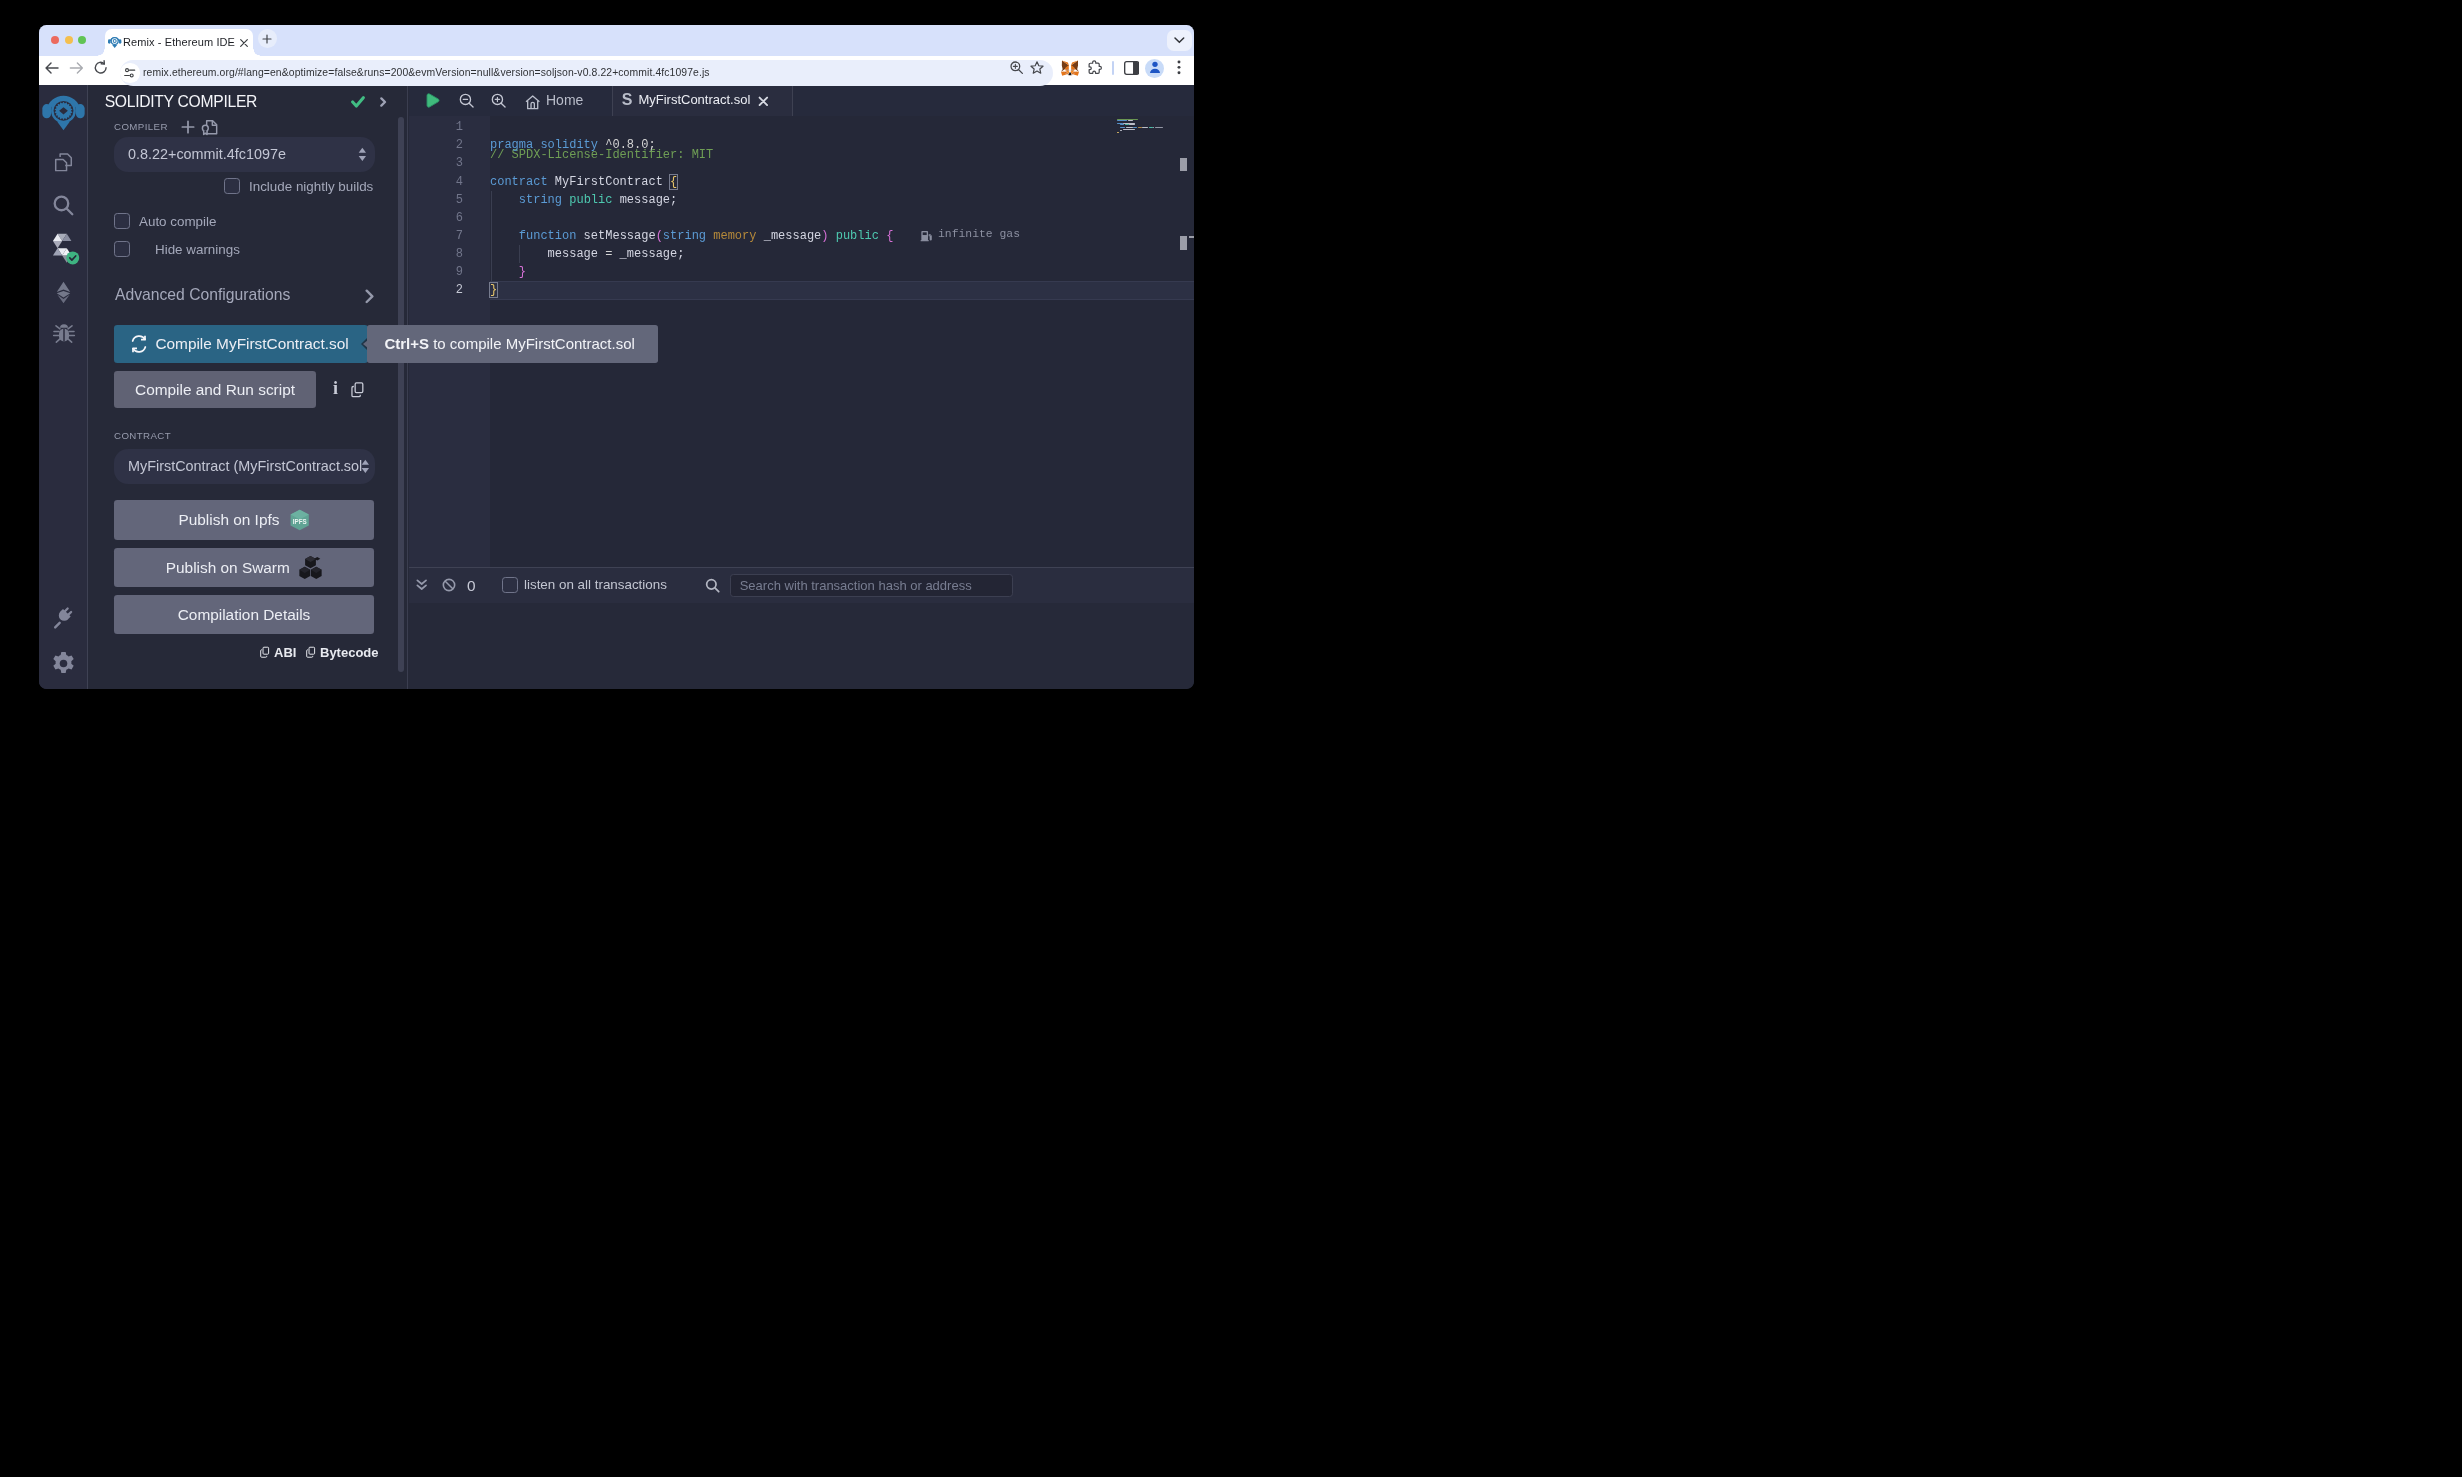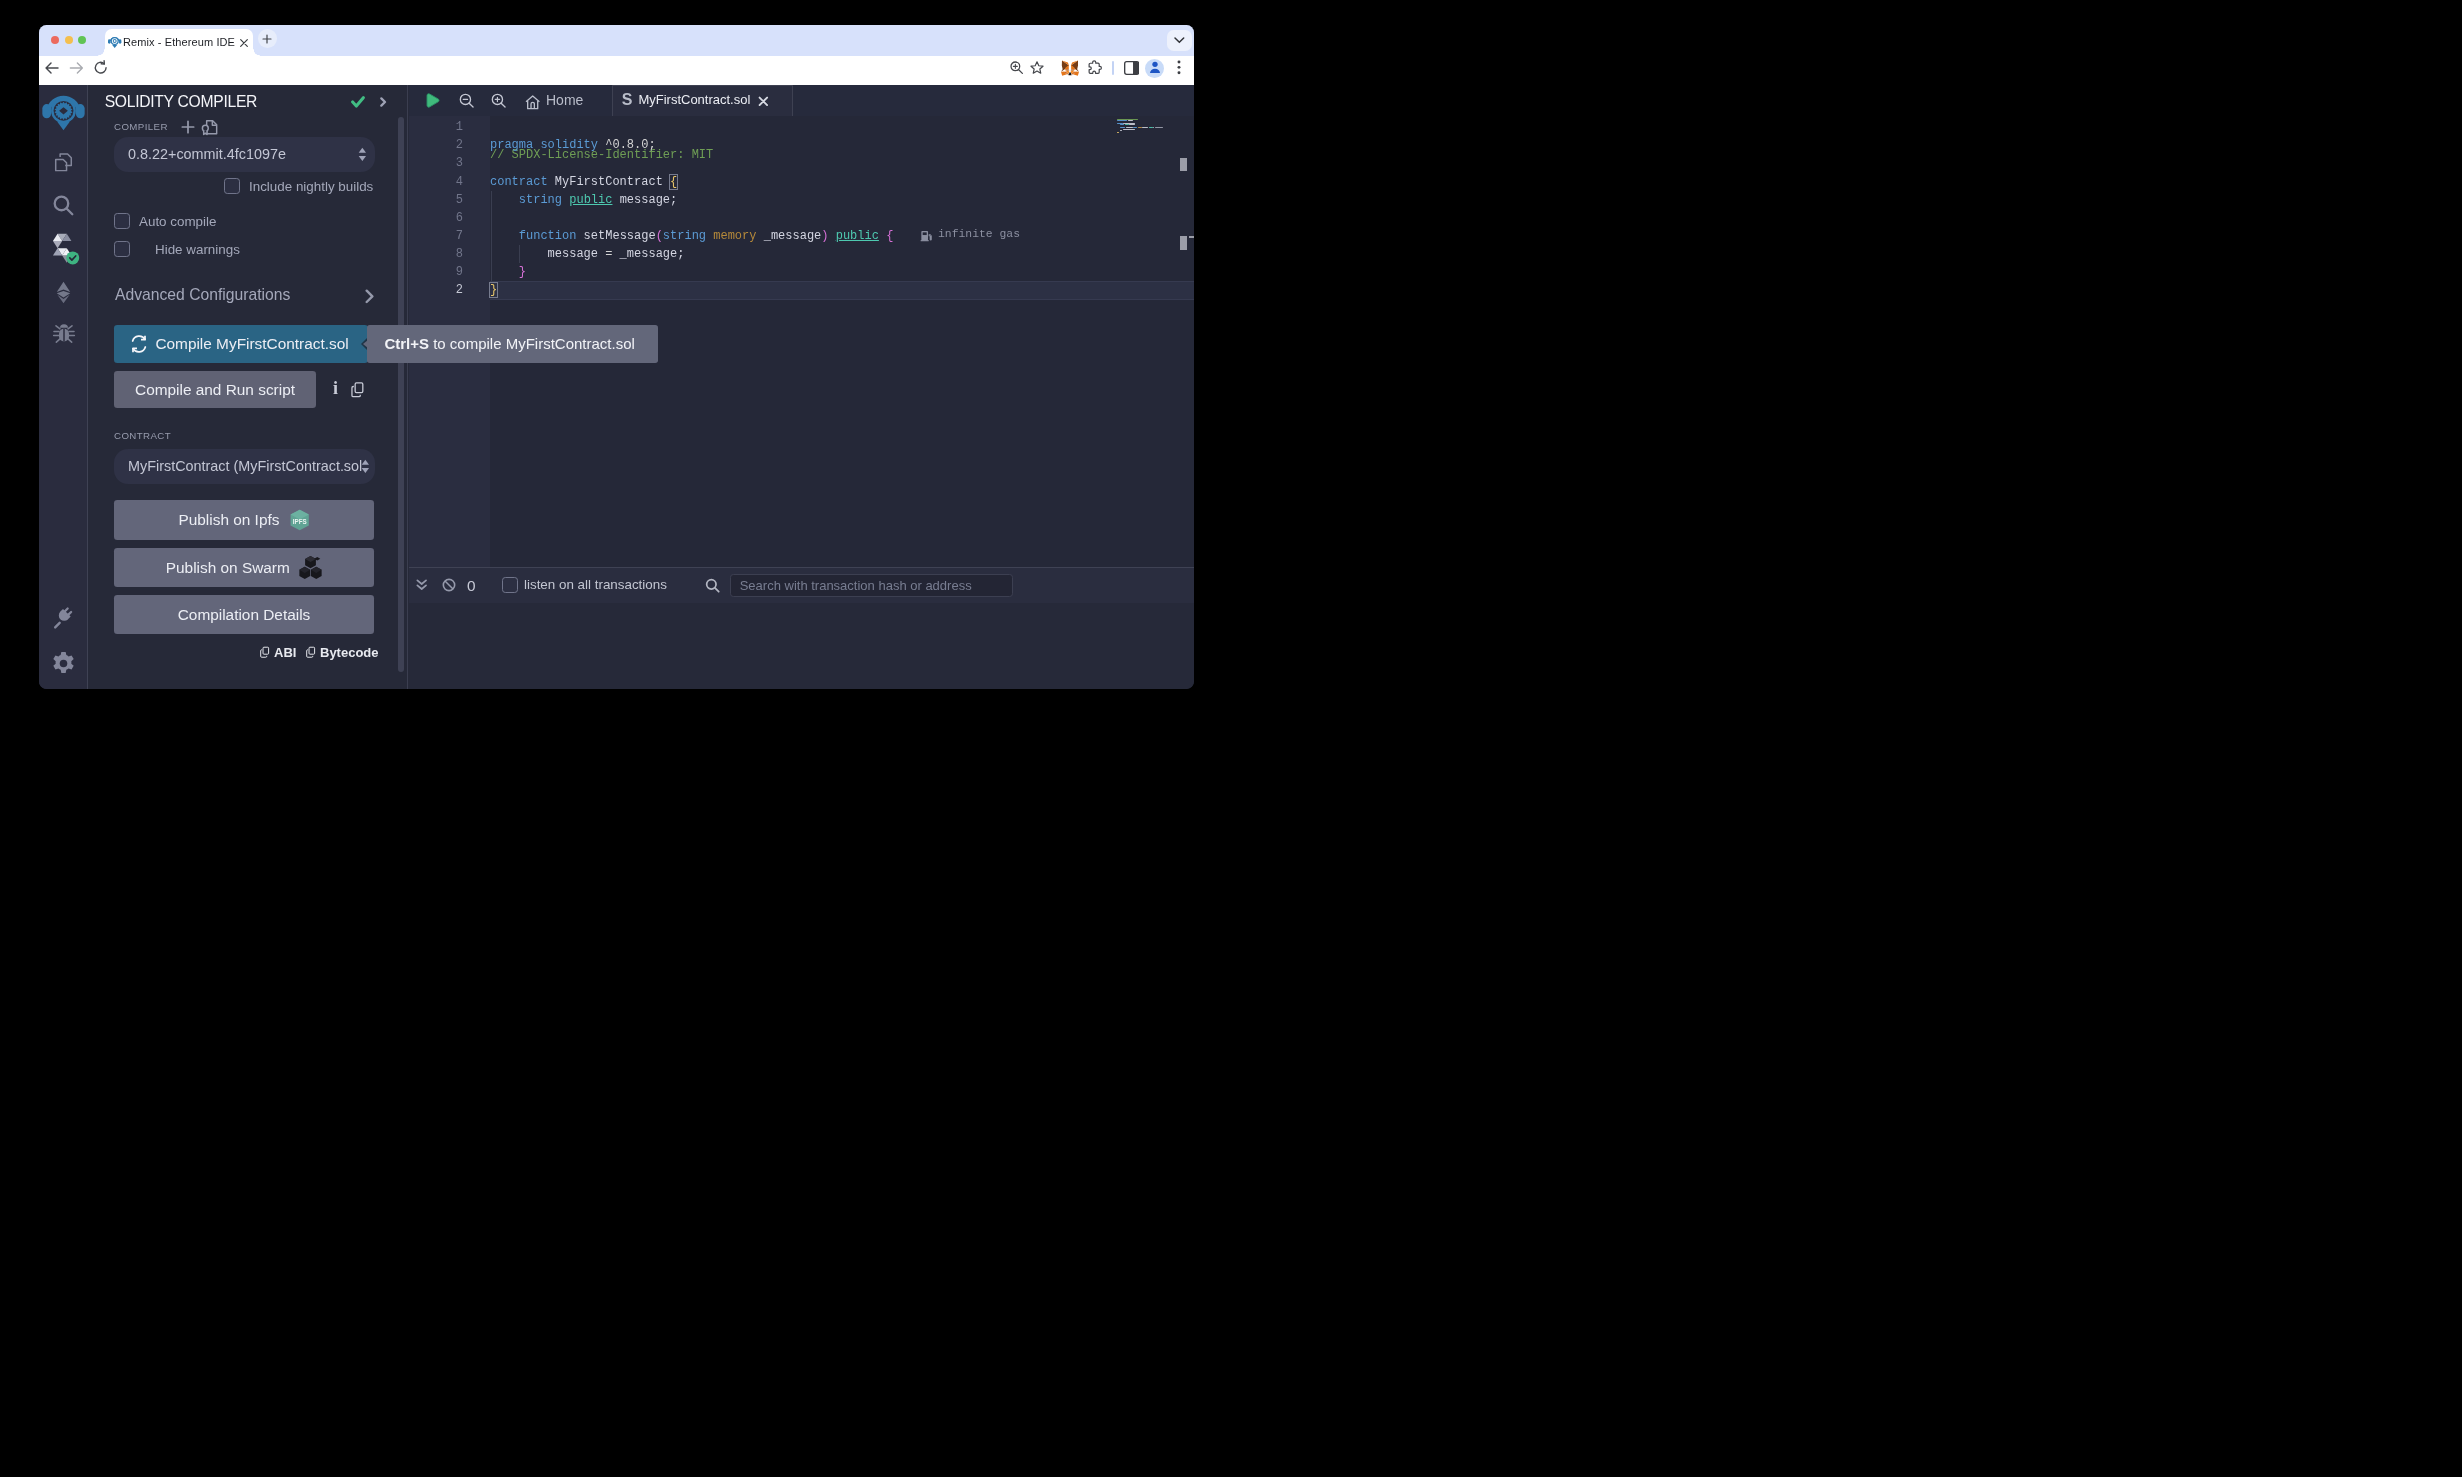--- a/index.html
+++ b/index.html
@@ -36,21 +36,21 @@
   .tta2 { position:absolute; z-index:12; left:274px; top:315px; width:0; height:0; border-top:4.7px solid transparent; border-bottom:4.7px solid transparent; border-right:5px solid #63677a; }
   #pscroll { position:absolute; left:359px; top:92px; width:6.4px; height:555px; border-radius:3.3px; background:#3e4154; }
   
   #edtoolbar { position:absolute; left:370px; top:60px; width:785px; height:31px; background:#262a3c; }
   #edtab { position:absolute; left:203px; top:0px; width:181px; height:31px; background:#2a2d3f; border:1px solid #3e4152; border-bottom:none; }
   #edarea { position:absolute; left:370px; top:91px; width:785px; height:451px; background:#252838; font-family:"Liberation Mono", monospace; font-size:12px; }
   #gutter { position:absolute; left:0; top:0; width:81px; height:451px; background:#2a2d40; }
   .lnum { position:absolute; width:54px; text-align:right; color:#71758a; line-height:18px; font-size:12px; }
   .cline { position:absolute; left:81px; white-space:pre; line-height:18px; color:#d4d6e2; }
   #curline { position:absolute; left:81px; top:165px; width:704px; height:19px; background:#2c3044; border-top:0.7px solid #363a50; border-bottom:0.7px solid #363a50; }
-  .kw { color:#5b9bd5; } .cmt { color:#6f9e55; } .pk { color:#d670d6; } .tg { color:#4ec9b0;text-decoration:underline; } .gold { color:#b5893a; } .wht { color:#d4d4d4; }
+  .kw { color:#5b9bd5; } .cmt { color:#6f9e55; } .pk { color:#d670d6; } .tg { color:#4ec9b0; } .gold { color:#b5893a; } .wht { color:#d4d4d4; }
   .brk { outline:1px solid #767b8e; color:#e8c66a; }
   #minimap { position:absolute; left:708px; top:0; width:77px; height:451px; }
   .mrow { position:absolute; height:1.1px; border-radius:0.5px; opacity:0.92; }
   
   #terminal { position:absolute; left:370px; top:542px; width:785px; height:122px; background:#262939; border-top:1.3px solid #3f4254; }
   #ttool { position:absolute; left:0; top:0; width:785px; height:35px; background:#2a2d3f; }
   #tinput { position:absolute; left:321px; top:6px; width:283px; height:23px; background:#232534; border:1px solid #3c3f51; border-radius:3.3px; color:#787d91; font-size:13px; line-height:21.4px; padding-left:8.7px; }
   #tcontent { position:absolute; left:0; top:35px; width:785px; height:88px; font-family:"Liberation Mono", monospace; }
 </style>
 </head>
@@ -389,20 +389,33 @@
     <svg style="position:absolute;left:5px;top:4.7px;" width="15.4" height="14" viewBox="0 0 23 21">
       <path d="M21 10.5 H3 M10.5 3 L3 10.5 L10.5 18" stroke="#47494e" stroke-width="2.1" fill="none" stroke-linecap="round" stroke-linejoin="round"></path>
     </svg>
     <svg style="position:absolute;left:30px;top:4.7px;" width="15.4" height="14" viewBox="0 0 23 21">
       <path d="M2 10.5 H20 M12.5 3 L20 10.5 L12.5 18" stroke="#a9abb0" stroke-width="2.1" fill="none" stroke-linecap="round" stroke-linejoin="round"></path>
     </svg>
     <svg style="position:absolute;left:54px;top:4px;" width="15.4" height="15.4" viewBox="0 0 23 23">
       <path d="M19.5 11.5 A8 8 0 1 1 16.8 5.5" stroke="#47494e" stroke-width="2.1" fill="none" stroke-linecap="round"></path>
       <path d="M16.6 1.2 L17 6.1 L12.2 5.6" stroke="#47494e" stroke-width="2.1" fill="none" stroke-linecap="round" stroke-linejoin="round"></path>
     </svg>
+    <div id="urlpill">
+      <div id="tunecircle">
+        <svg style="position:absolute;left:4px;top:4.7px;" width="11.4" height="10" viewBox="0 0 17 15">
+          <g stroke="#3e4043" stroke-width="1.7" fill="none" stroke-linecap="round">
+            <circle cx="4.5" cy="3.2" r="2.2"></circle>
+            <path d="M8.2 3.2 H16"></path>
+            <circle cx="11.5" cy="11.2" r="2.2"></circle>
+            <path d="M1 11.2 H8"></path>
+          </g>
+        </svg>
+      </div>
+      <div id="urltext">remix.ethereum.org/#lang=en&amp;optimize=false&amp;runs=200&amp;evmVersion=null&amp;version=soljson-v0.8.22+commit.4fc1097e.js</div>
+    </div>
     <svg style="position:absolute;left:970px;top:4.3px;" width="15.4" height="15.4" viewBox="0 0 23 23">
       <circle cx="9.5" cy="9.5" r="6.5" stroke="#45474c" stroke-width="1.9" fill="none"></circle>
       <path d="M14.5 14.5 L20 20" stroke="#45474c" stroke-width="1.9" stroke-linecap="round"></path>
       <path d="M6.5 9.5 H12.5 M9.5 6.5 V12.5" stroke="#45474c" stroke-width="1.6" stroke-linecap="round"></path>
     </svg>
     <svg style="position:absolute;left:990px;top:4px;" width="16" height="16" viewBox="0 0 24 24">
       <path d="M12 2.8 l2.7 5.8 6.3 0.7 -4.7 4.3 1.3 6.2 -5.6-3.2 -5.6 3.2 1.3-6.2 -4.7-4.3 6.3-0.7 Z" stroke="#45474c" stroke-width="1.8" fill="none" stroke-linejoin="round"></path>
     </svg>
     <svg style="position:absolute;left:1022px;top:4px;" width="18" height="16.7" viewBox="0 0 110 100">
       <polygon points="104,2 60,33 87,55 110,71 99,55 104,33" fill="#763d16"></polygon>

